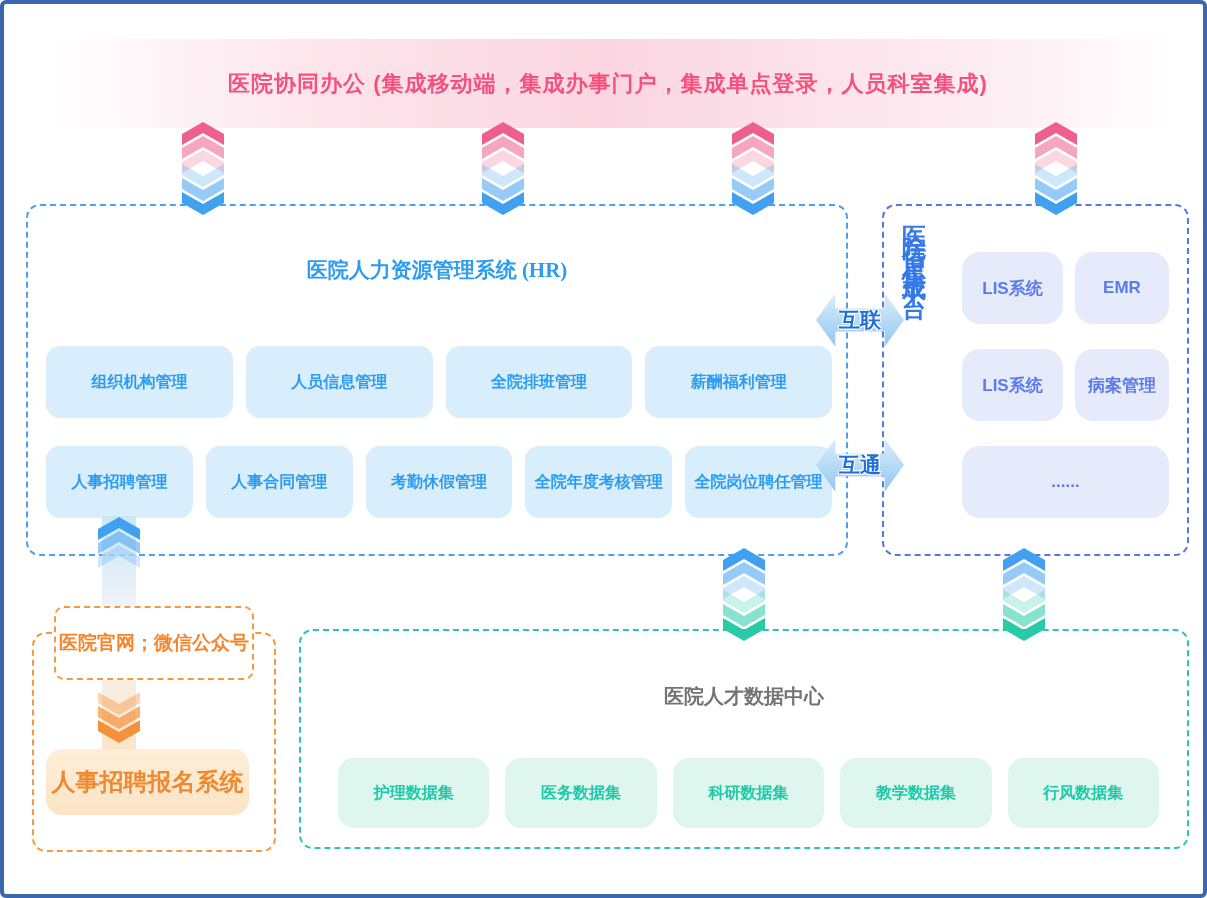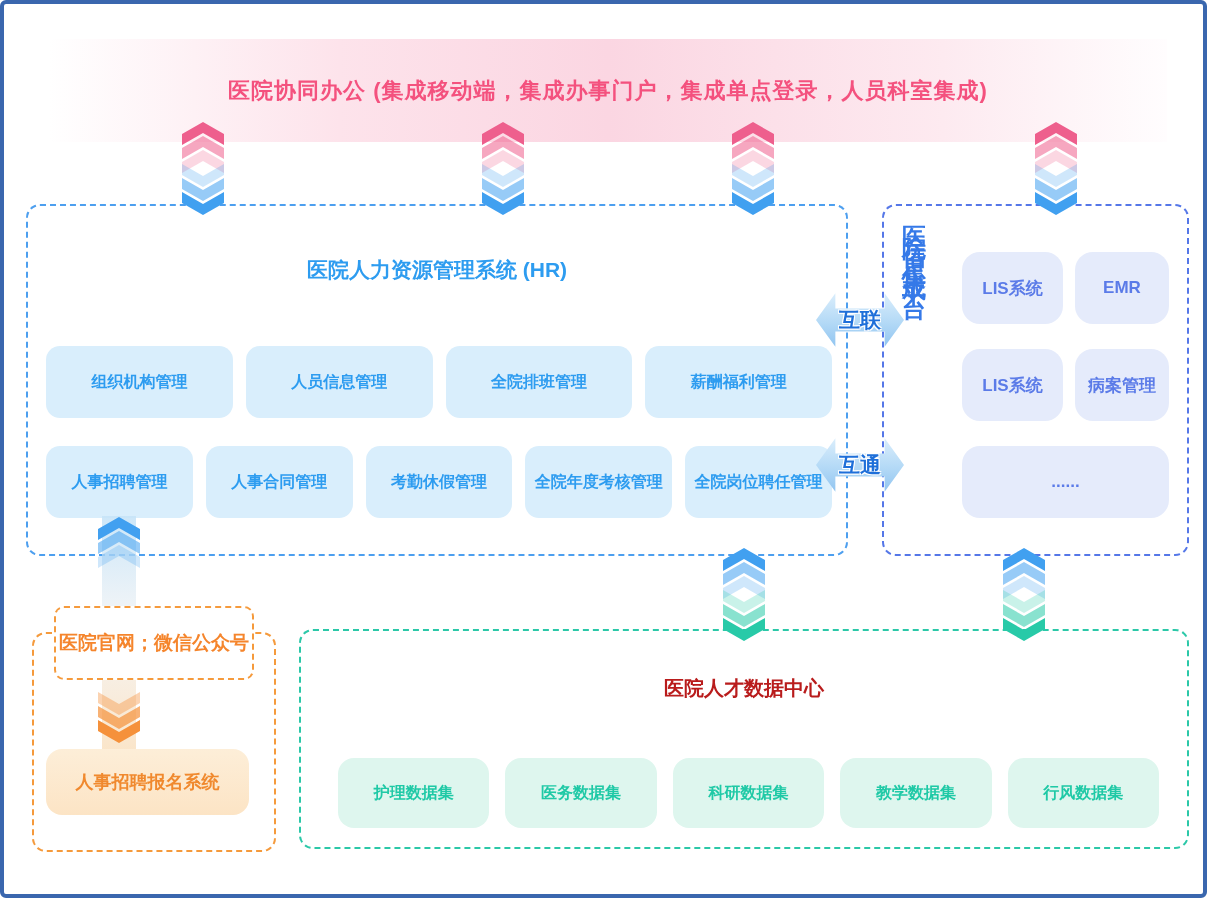--- a/index.html
+++ b/index.html
@@ -4,34 +4,34 @@
 <style>
   html,body{margin:0;padding:0;background:#fff;}
   *{box-sizing:border-box;}
   .canvas{
     position:relative;width:1207px;height:898px;background:#ffffff;
     border:4px solid #3a67ae;border-radius:6px;overflow:hidden;
     font-family:"Liberation Sans","DejaVu Sans",sans-serif;
   }
   
   .banner{
-    position:absolute;left:45px;top:35px;width:1118px;height:103px;
+    position:absolute;left:45px;top:35px;width:1118px;height:89px;
     background:linear-gradient(90deg,#ffffff 0%,#fde3eb 26%,#fbd6e2 50%,#fdeaf0 80%,#fffdfe 100%);
     display:flex;align-items:center;justify-content:center;
   }
   .banner .t{font-size:22px;font-weight:bold;color:#f4517e;letter-spacing:1px;white-space:nowrap;}
   
   .panel{position:absolute;border-radius:14px;background:#fff;}
-  .panel-hr{left:22px;top:200px;width:822px;height:352px;border:2px dashed #4d9fef;}
+  .panel-hr{left:22px;top:200px;width:822px;height:352px;border:2px dashed #4d9fef;font-family:Liberation Serif, serif;}
   .panel-int{left:878px;top:200px;width:307px;height:352px;border:2px dashed #5577e8;}
   .panel-dc{left:295px;top:625px;width:890px;height:220px;border:2px dashed #2bc8a8;}
   .panel-rec{left:28px;top:628px;width:244px;height:220px;border:2px dashed #f59a3c;}
   .panel-title{position:absolute;left:0;right:0;text-align:center;font-weight:bold;white-space:nowrap;}
   .hr-title{top:50px;font-size:21px;color:#2d9cf0;}
-  .dc-title{top:44px;font-size:20px;color:#b91c1c;}
+  .dc-title{top:52px;font-size:20px;color:#737373;}
   
   .row{position:absolute;display:flex;gap:13px;}
   .row-hr{left:18px;width:786px;height:72px;}
   .row-hr1{top:140px;} .row-hr2{top:240px;}
   .row-dc{left:37px;width:821px;height:70px;top:127px;gap:16px;}
   .pill{flex:1;display:flex;align-items:center;justify-content:center;border-radius:14px;
         font-weight:600;white-space:nowrap;}
   .pill-blue{background:#d9eefc;color:#2d9cf0;font-size:16px;}
   .pill-teal{background:#def6ee;color:#1fc9a6;font-size:16px;border-radius:16px;}
   
@@ -66,21 +66,21 @@
   .band{position:absolute;left:98px;top:512px;width:34px;height:236px;z-index:2;
     background:linear-gradient(180deg,rgba(199,228,248,.9) 0%,rgba(236,238,240,.55) 45%,rgba(250,226,195,.9) 100%);}
   .portal{
     position:absolute;left:50px;top:602px;width:200px;height:74px;background:#fff;z-index:3;
     border:2px dashed #f59a3c;border-radius:10px;display:flex;align-items:center;justify-content:center;
     font-size:19px;font-weight:bold;color:#f5852c;white-space:nowrap;}
   .recruit-box{
     position:absolute;left:42px;top:745px;width:203px;height:66px;z-index:3;
     background:linear-gradient(180deg,#fdeed8 0%,#fce4c5 100%);border-radius:16px;
     display:flex;align-items:center;justify-content:center;
-    font-size:18px;font-weight:600;color:#f0892e;white-space:nowrap;}
+    font-size:24px;font-weight:600;color:#f0892e;white-space:nowrap;}
 </style>
 </head>
 <body>
 
 <div class="canvas">
 
   <div class="banner">
     <div class="t">医院协同办公 (集成移动端，集成办事门户，集成单点登录，人员科室集成)</div>
   </div>
 

